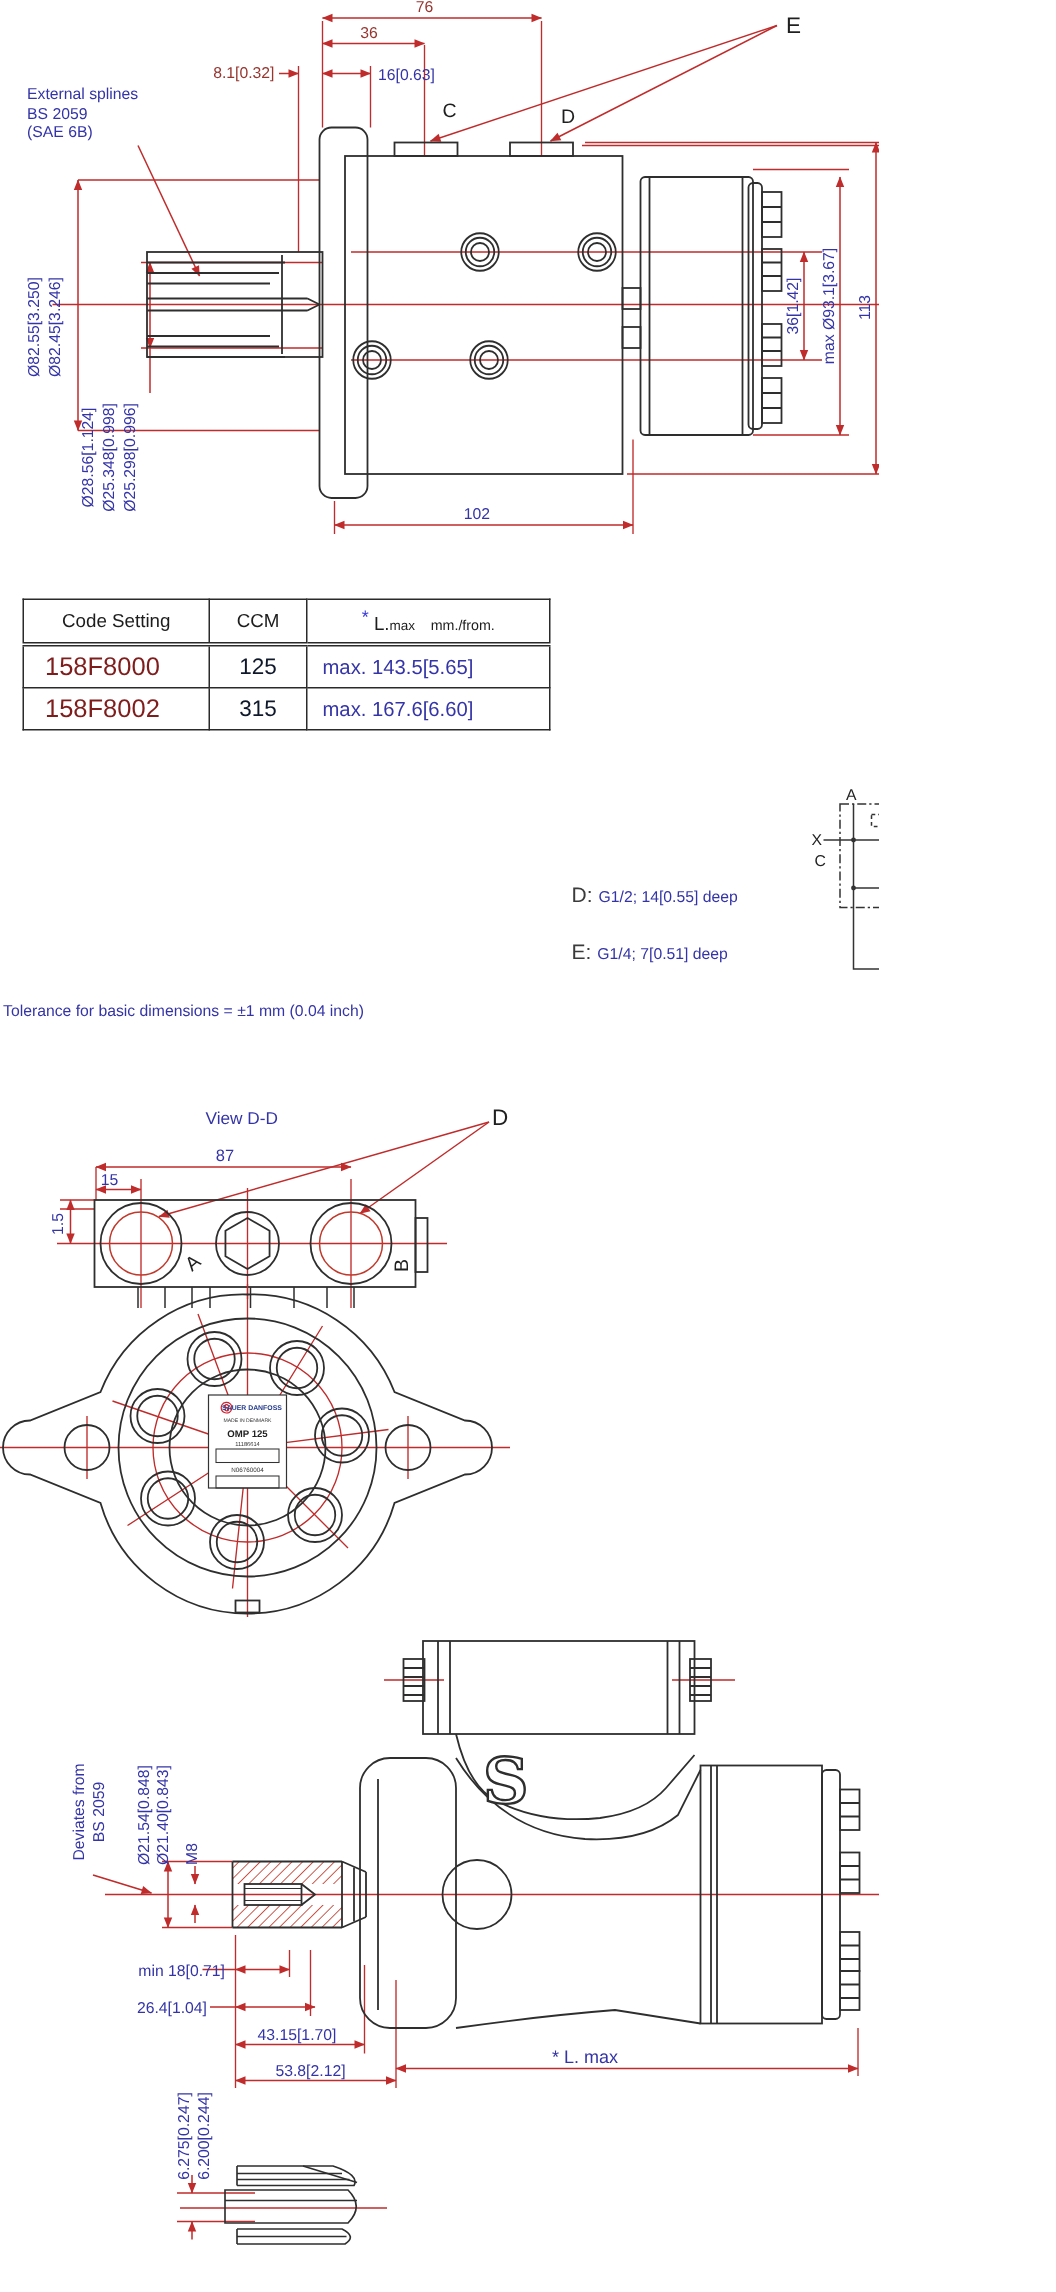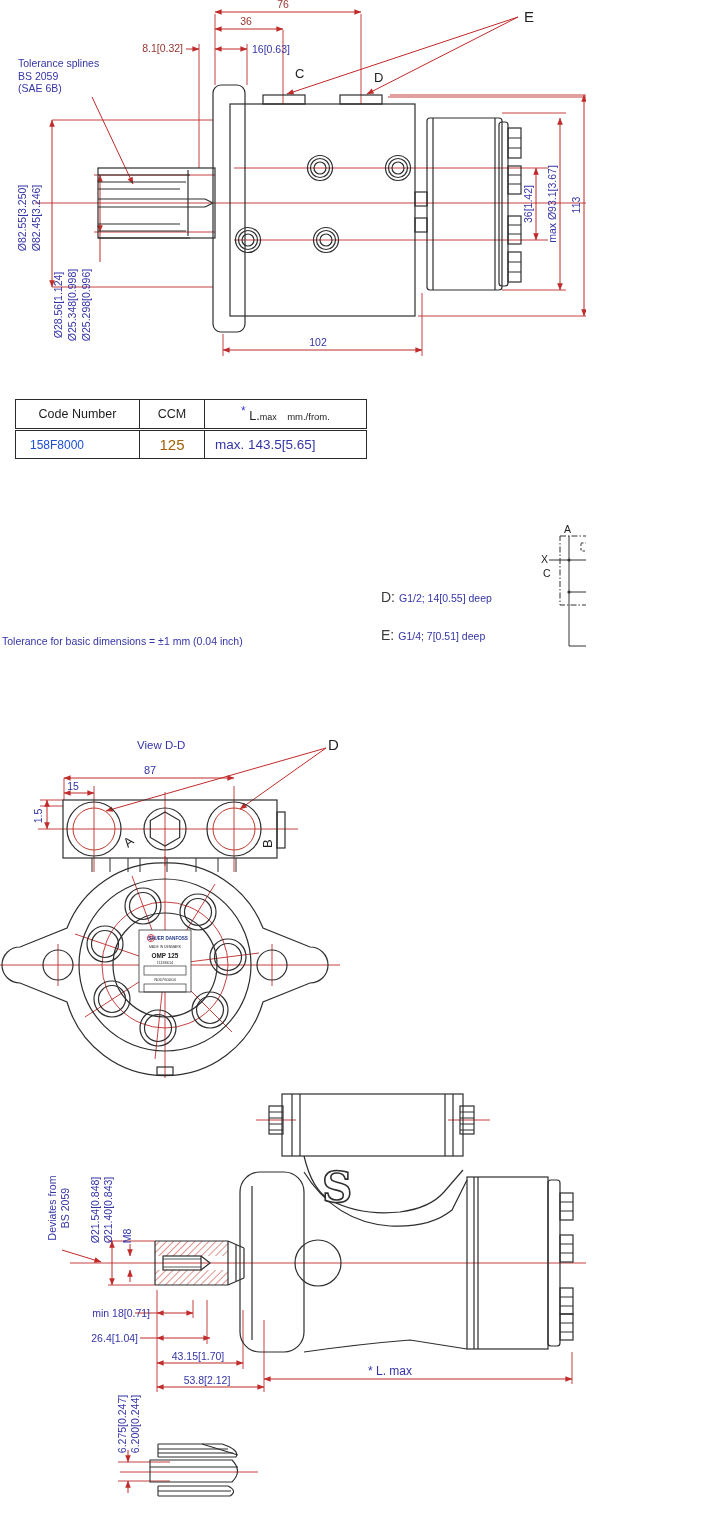--- a/index.html
+++ b/index.html
@@ -11,22 +11,22 @@
   .tn{fill:#3434a8;font-size:10.5px;}           
   .tr{fill:#97352f;font-size:10.5px;}           
   .tb{fill:#1f1f1f;font-size:13px;}             
   .tsec{fill:#1c1c7c;font-size:11px;}           
   .note{color:#3434a8;font-size:10.5px;line-height:12.5px;}
   
   .spec-table{border-collapse:collapse;background:#fff;}
   .spec-table td,.spec-table th{border:1px solid #2a2a2a;font-weight:normal;}
   .spec-table thead th{border-bottom:3px double #2a2a2a;color:#1d1d1d;font-size:12.5px;height:26px;}
   .spec-table td{height:25px;}
-  .code-cell{color:#1d4ed8;font-size:12px;padding-left:14px;width:108px;}
-  .ccm-cell{color:#a16207;font-size:15px;text-align:center;width:62px;}
+  .code-cell{color:#7f1d1d;font-size:17px;padding-left:14px;width:108px;}
+  .ccm-cell{color:#0f172a;font-size:15px;text-align:center;width:62px;}
   .lmax-cell{color:#3434a8;font-size:13.5px;padding-left:10px;width:150px;margin-left:48px;}
   .star{color:#3a3ae0;font-size:12px;vertical-align:super;}
   .unit{font-size:9.5px;}
   .lmax-small{font-size:9px;text-align:right;}
   .portnote-label{color:#3b3b3b;font-size:14px;margin-right:4px;}
   .portnote-value{color:#3434a8;font-size:10.5px;}
 </style>
 </head>
 <body>
 
@@ -148,43 +148,48 @@
     <text class="tn" transform="rotate(-90 90 305)" x="90" y="305" text-anchor="middle">Ø25.298[0.996]</text>
 
     <text class="tb" x="295" y="78">C</text>
     <text class="tb" x="374" y="82">D</text>
     <text class="tb" x="524" y="22" style="font-size:15px">E</text>
     <text class="tsec" x="628" y="102">D</text>
     <text class="tsec" x="628" y="307">D</text>
   </svg>
 
   <div class="abs note" style="left:18px;top:57px">
-    <div>Tolerance splines</div>
+    <div>External splines</div>
     <div>BS 2059</div>
     <div>(SAE 6B)</div>
   </div>
 
   <table class="spec-table abs" style="left:15px;top:399px">
     <thead>
       <tr>
-        <th>Code Number</th>
+        <th>Code Setting</th>
         <th>CCM</th>
         <th>
           <span class="star">*</span>
           <span>L.</span><span class="lmax-small">max</span>
           &nbsp;&nbsp;<span class="unit">mm./from.</span>
         </th>
       </tr>
     </thead>
     <tbody>
       <tr>
         <td class="code-cell">158F8000</td>
         <td class="ccm-cell">125</td>
         <td class="lmax-cell">max. 143.5[5.65]</td>
       </tr>
+      <tr>
+        <td class="code-cell">158F8002</td>
+        <td class="ccm-cell">315</td>
+        <td class="lmax-cell">max. 167.6[6.60]</td>
+      </tr>
     </tbody>
   </table>
 
 
   <svg class="abs" style="left:538px;top:518px" width="166" height="160" viewBox="538 518 166 160">
     <g stroke="#333" stroke-width="1" fill="none">
       <rect x="560" y="536" width="106" height="69" stroke-dasharray="6 2 1.5 2"></rect>
       <path d="M549,560 H677"></path>
       <path d="M569,536 V646 H595 M658,536 V646 H631"></path>
 
@@ -240,21 +245,21 @@
     </g>
   </svg>
 
   <div class="abs" style="left:381px;top:588px">
     <span class="portnote-label">D:</span><span class="portnote-value">G1/2; 14[0.55] deep</span>
   </div>
   <div class="abs" style="left:381px;top:626px">
     <span class="portnote-label">E:</span><span class="portnote-value">G1/4; 7[0.51] deep</span>
   </div>
 
-  <div class="abs note" style="left:2px;top:635px">Tolerance for basic dimensions = ±1 mm (0.04 inch)</div>
+  <div class="abs note" style="left:2px;top:668px">Tolerance for basic dimensions = ±1 mm (0.04 inch)</div>
 
   <svg class="abs" style="left:28px;top:722px" width="330" height="158" viewBox="28 722 330 158">
     <defs>
       <marker id="aD" viewBox="0 0 10 10" refX="9.5" refY="5" markerWidth="9" markerHeight="7" orient="auto-start-reverse">
           <path d="M0,1 L10,5 L0,9 Z" fill="#c02b2b"></path>
         </marker>
     </defs>
     <g stroke="#c02b2b" stroke-width="0.9" fill="none">
       <path d="M38,829 H298"></path>
       <path d="M94,786 V872"></path>

